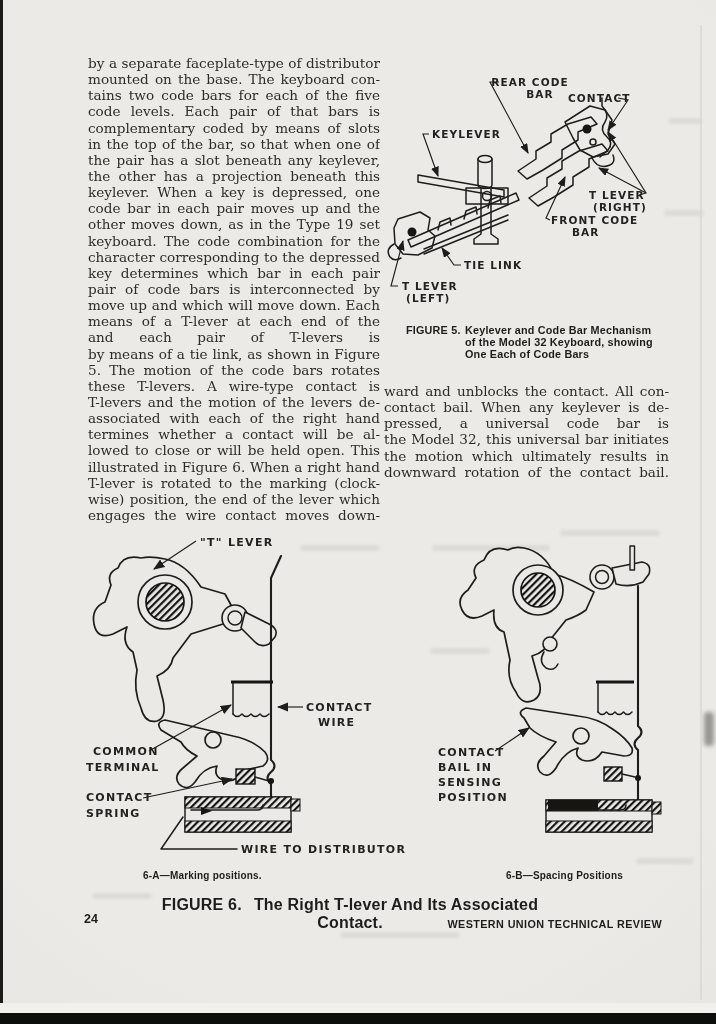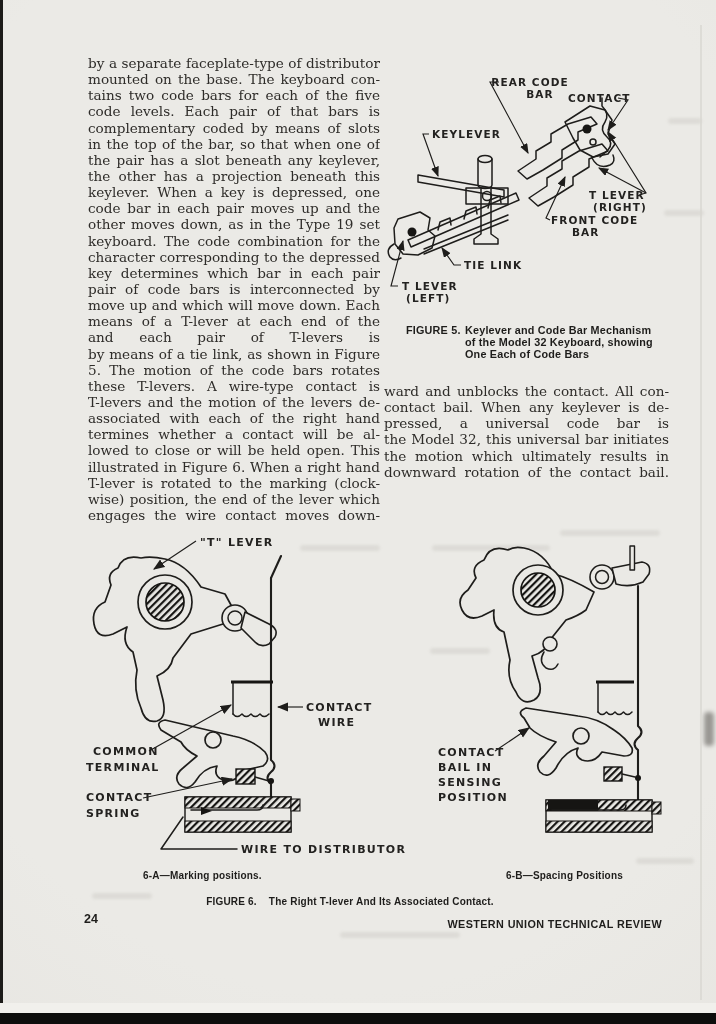--- a/index.html
+++ b/index.html
@@ -10,21 +10,21 @@
   .col{position:absolute;}
   .col .line{font-size:13.6px;line-height:16.15px;height:16.15px;color:#2e2c29;
     text-align:justify;text-align-last:justify;overflow:hidden;white-space:normal;}
   .col-left{left:88px;top:55px;width:292px;}
   .col-right{left:384px;top:383px;width:285px;}
   
   .cap{font-family:"Liberation Sans", sans-serif;font-weight:bold;color:#1e1d1b;}
   .fig5-caption{position:absolute;left:406px;top:325px;width:286px;font-size:10.8px;line-height:11.8px;letter-spacing:.2px;}
   .cap-label{display:inline-block;width:59px;}
   .indent{padding-left:59px;}
-  .fig6-caption{position:absolute;left:140px;top:896px;width:420px;text-align:center;font-size:10px;letter-spacing:.2px;}
+  .fig6-caption{position:absolute;left:140px;top:896px;width:420px;text-align:center;font-size:16px;letter-spacing:.2px;}
   .fig6-caption .cap-label2{margin-right:12px;}
   .subcap{position:absolute;font-size:10px;letter-spacing:.2px;}
   .subcap-a{left:143px;top:870px;}
   .subcap-b{left:466px;top:870px;margin-left:40px;}
   .footer-page{position:absolute;left:84px;top:912px;font-size:12.5px;}
   .footer-journal{position:absolute;left:360px;top:918px;width:302px;text-align:right;font-size:10.8px;letter-spacing:.4px;}
   
   svg{position:absolute;overflow:visible;}
   .mech{stroke:#1e1d1b;stroke-width:1.5;fill:none;stroke-linejoin:round;stroke-linecap:round;}
   .mech-fill{stroke:#1e1d1b;stroke-width:1.6;fill:#eae9e5;stroke-linejoin:round;}

